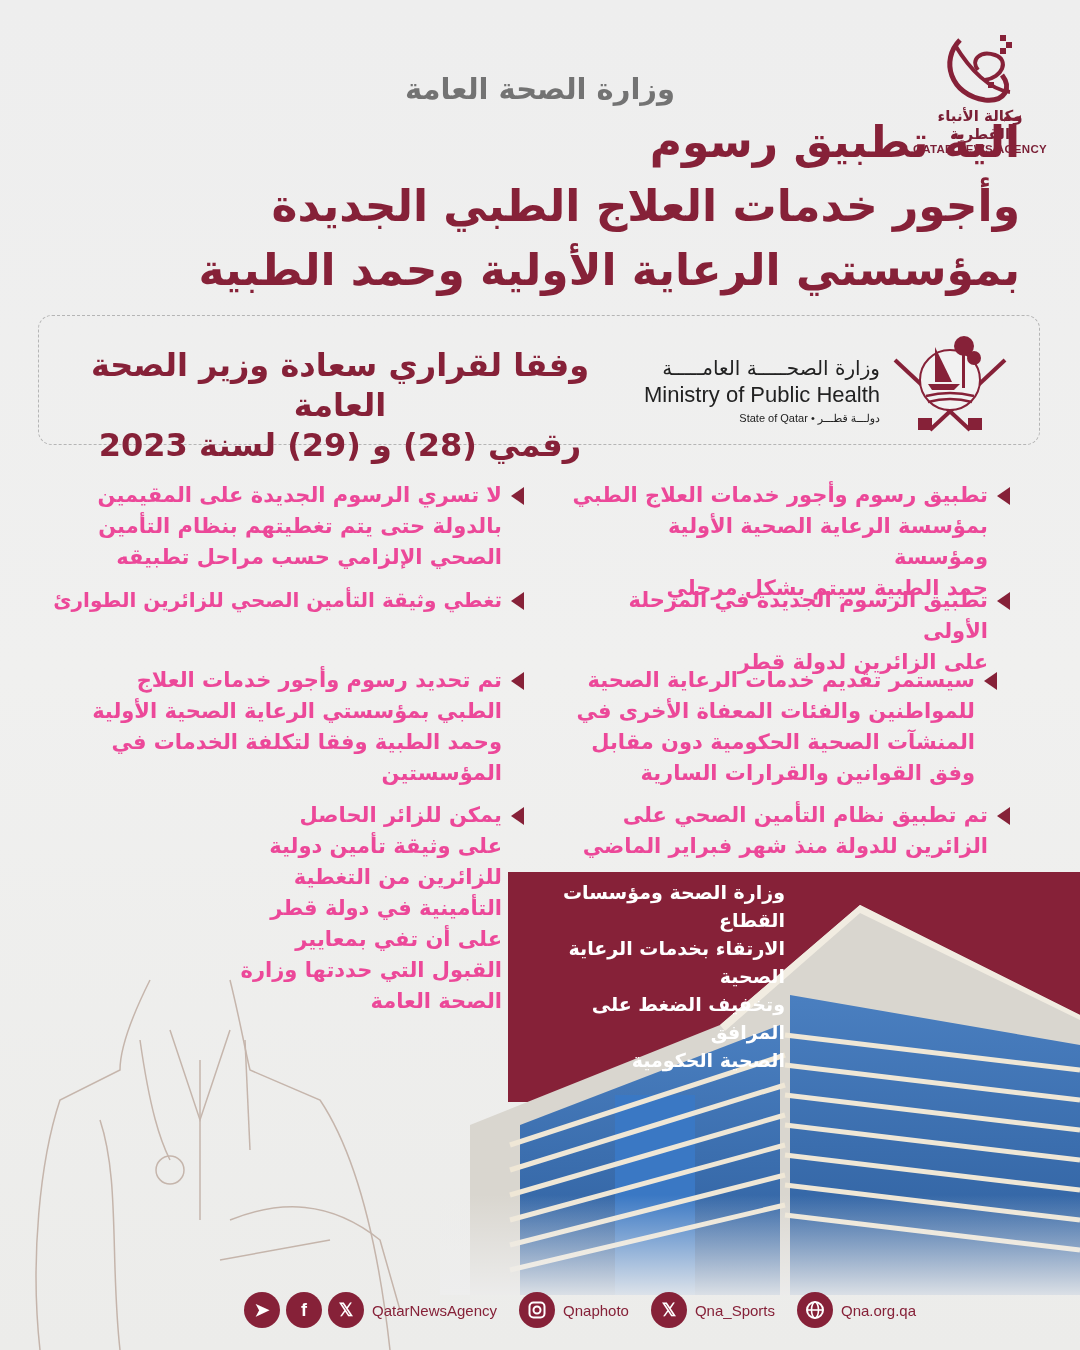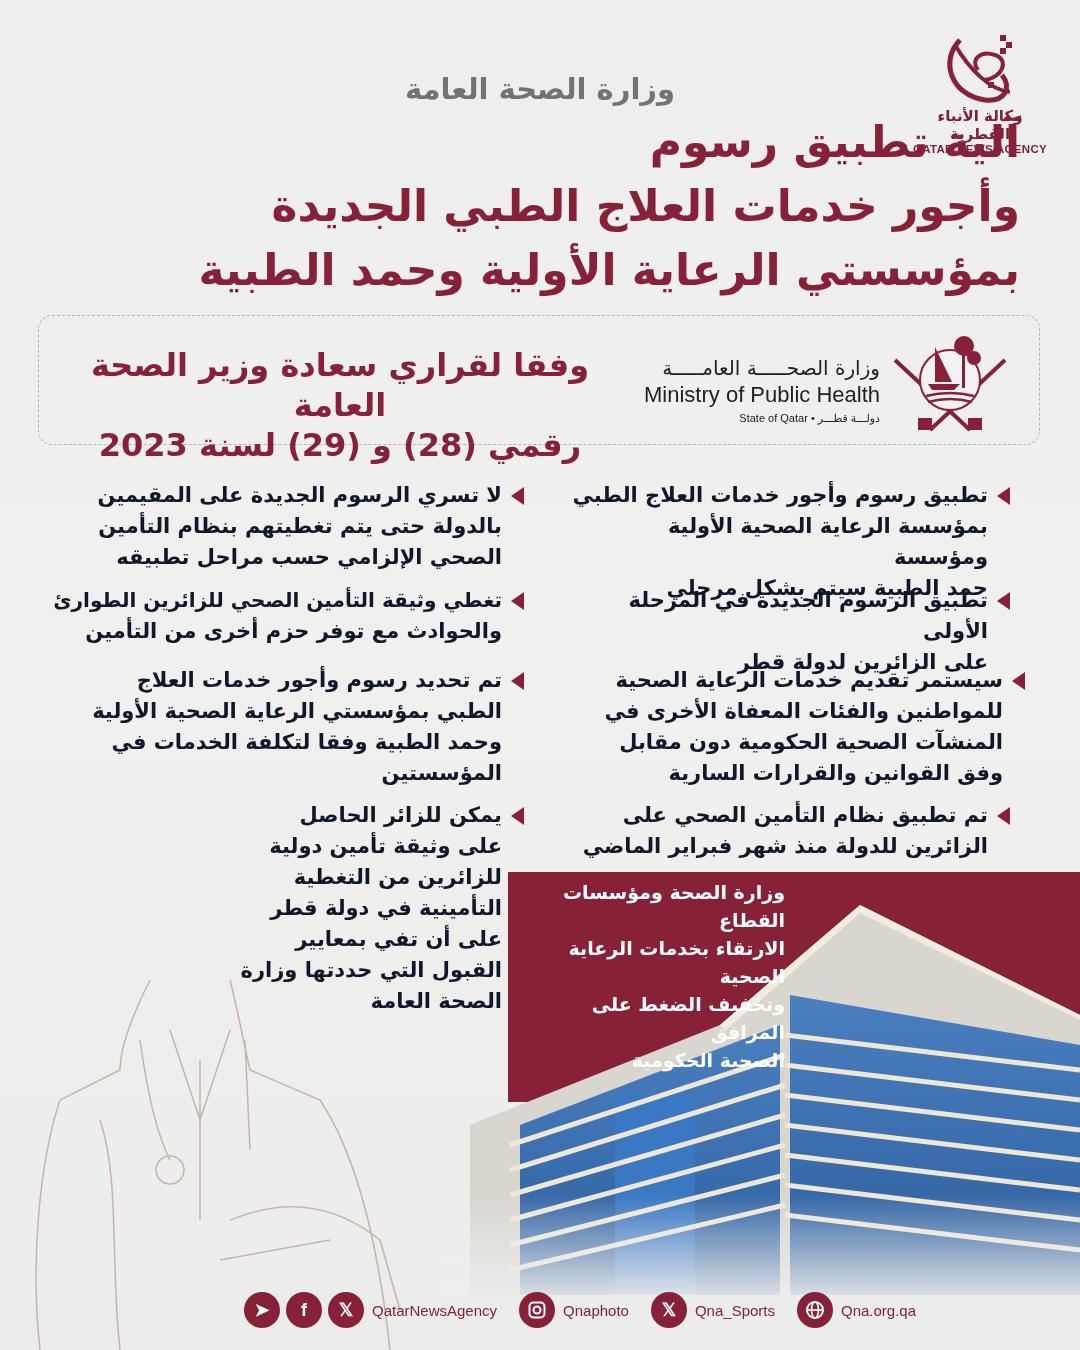--- a/index.html
+++ b/index.html
@@ -20,21 +20,21 @@
   
   .decree-box{left:38px;top:315px;width:1002px;height:130px;border:1.5px dashed #b5b5b5;border-radius:14px;box-sizing:border-box;}
   .decree-text{left:60px;width:560px;top:345px;text-align:center;direction:rtl;
     color:#862138;font-weight:bold;font-size:32px;line-height:40px;}
   .moph{left:660px;top:320px;width:360px;height:120px;text-align:right;}
   .moph-ar{position:absolute;right:140px;top:36px;font-size:20px;color:#222;direction:rtl;white-space:nowrap;}
   .moph-en{position:absolute;right:140px;top:62px;font-family:"Liberation Sans",sans-serif;font-size:22px;color:#222;white-space:nowrap;}
   .moph-state{position:absolute;right:140px;top:92px;font-family:"Liberation Sans",sans-serif;font-size:11px;color:#222;white-space:nowrap;}
   .emblem{position:absolute;right:10px;top:2px;}
   
-  .bullet{direction:rtl;font-size:21px;line-height:31px;color:#0f172a;font-weight:bold;}
+  .bullet{direction:rtl;font-size:21px;line-height:31px;color:#ec4899;font-weight:bold;}
   .bullet .tri{position:absolute;right:-22px;top:7px;width:0;height:0;border-top:9px solid transparent;border-bottom:9px solid transparent;border-right:13px solid #862138;}
   .bullet .txt{display:block;}
   
   .banner{left:508px;top:872px;width:572px;height:230px;background:#862138;}
   .banner-text{left:515px;top:878px;width:270px;text-align:right;direction:rtl;color:#fff;font-weight:bold;font-size:19px;line-height:28px;}
   .building{left:440px;top:895px;width:640px;height:400px;}
   
   .sketch{left:0;top:960px;width:480px;height:390px;opacity:0.55;}
   
   .footer{left:244px;top:1292px;height:36px;display:flex;align-items:center;gap:6px;}
@@ -108,21 +108,21 @@
   <span class="tri"></span>
   <span class="txt">تطبيق رسوم وأجور خدمات العلاج الطبي</span>
   <span class="txt">بمؤسسة الرعاية الصحية الأولية ومؤسسة</span>
   <span class="txt">حمد الطبية سيتم بشكل مرحلي</span>
 </div>
 <div class="abs bullet" style="right:92px;top:585px;width:420px;">
   <span class="tri"></span>
   <span class="txt">تطبيق الرسوم الجديدة في المرحلة الأولى</span>
   <span class="txt">على الزائرين لدولة قطر</span>
 </div>
-<div class="abs bullet" style="right:77px;top:665px;width:420px;">
+<div class="abs bullet" style="right:105px;top:665px;width:420px;">
   <span class="tri"></span>
   <span class="txt">سيستمر تقديم خدمات الرعاية الصحية</span>
   <span class="txt">للمواطنين والفئات المعفاة الأخرى في</span>
   <span class="txt">المنشآت الصحية الحكومية دون مقابل</span>
   <span class="txt">وفق القوانين والقرارات السارية</span>
 </div>
 <div class="abs bullet" style="right:92px;top:800px;width:420px;">
   <span class="tri"></span>
   <span class="txt">تم تطبيق نظام التأمين الصحي على</span>
   <span class="txt">الزائرين للدولة منذ شهر فبراير الماضي</span>
@@ -130,21 +130,20 @@
 
 <div class="abs bullet" style="right:578px;top:480px;width:430px;">
   <span class="tri"></span>
   <span class="txt">لا تسري الرسوم الجديدة على المقيمين</span>
   <span class="txt">بالدولة حتى يتم تغطيتهم بنظام التأمين</span>
   <span class="txt">الصحي الإلزامي حسب مراحل تطبيقه</span>
 </div>
 <div class="abs bullet" style="right:578px;top:585px;width:440px;">
   <span class="tri"></span>
   <span class="txt" style="white-space:nowrap;font-size:20px;">تغطي وثيقة التأمين الصحي للزائرين الطوارئ</span>
-  <span class="txt">والحوادث مع توفر حزم أخرى من التأمين</span>
 </div>
 <div class="abs bullet" style="right:578px;top:665px;width:430px;">
   <span class="tri"></span>
   <span class="txt">تم تحديد رسوم وأجور خدمات العلاج</span>
   <span class="txt">الطبي بمؤسستي الرعاية الصحية الأولية</span>
   <span class="txt">وحمد الطبية وفقا لتكلفة الخدمات في</span>
   <span class="txt">المؤسستين</span>
 </div>
 <div class="abs bullet" style="right:578px;top:800px;width:300px;">
   <span class="tri"></span>

